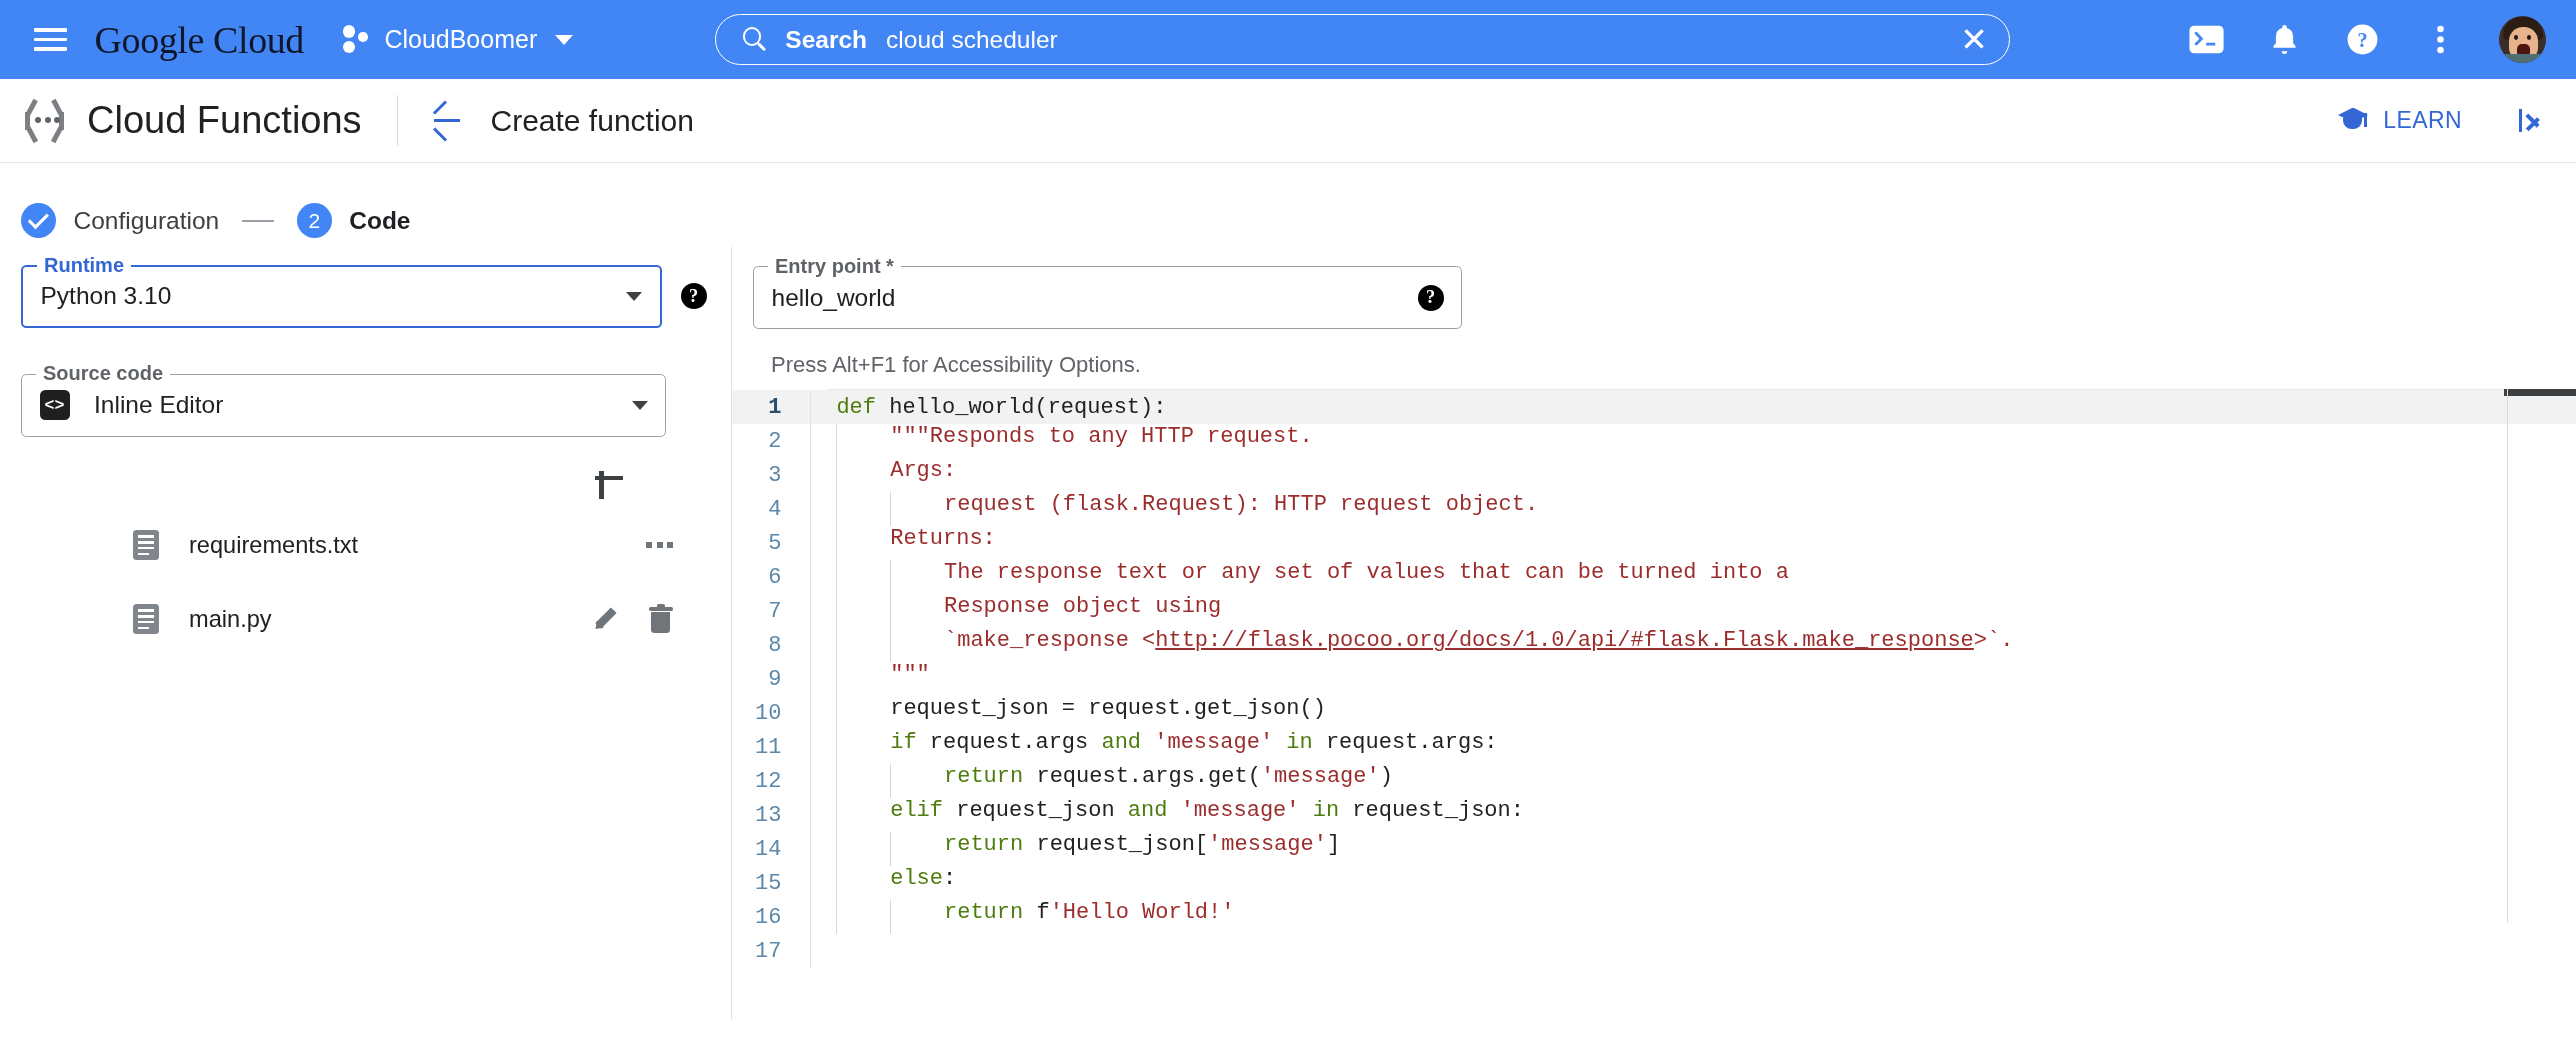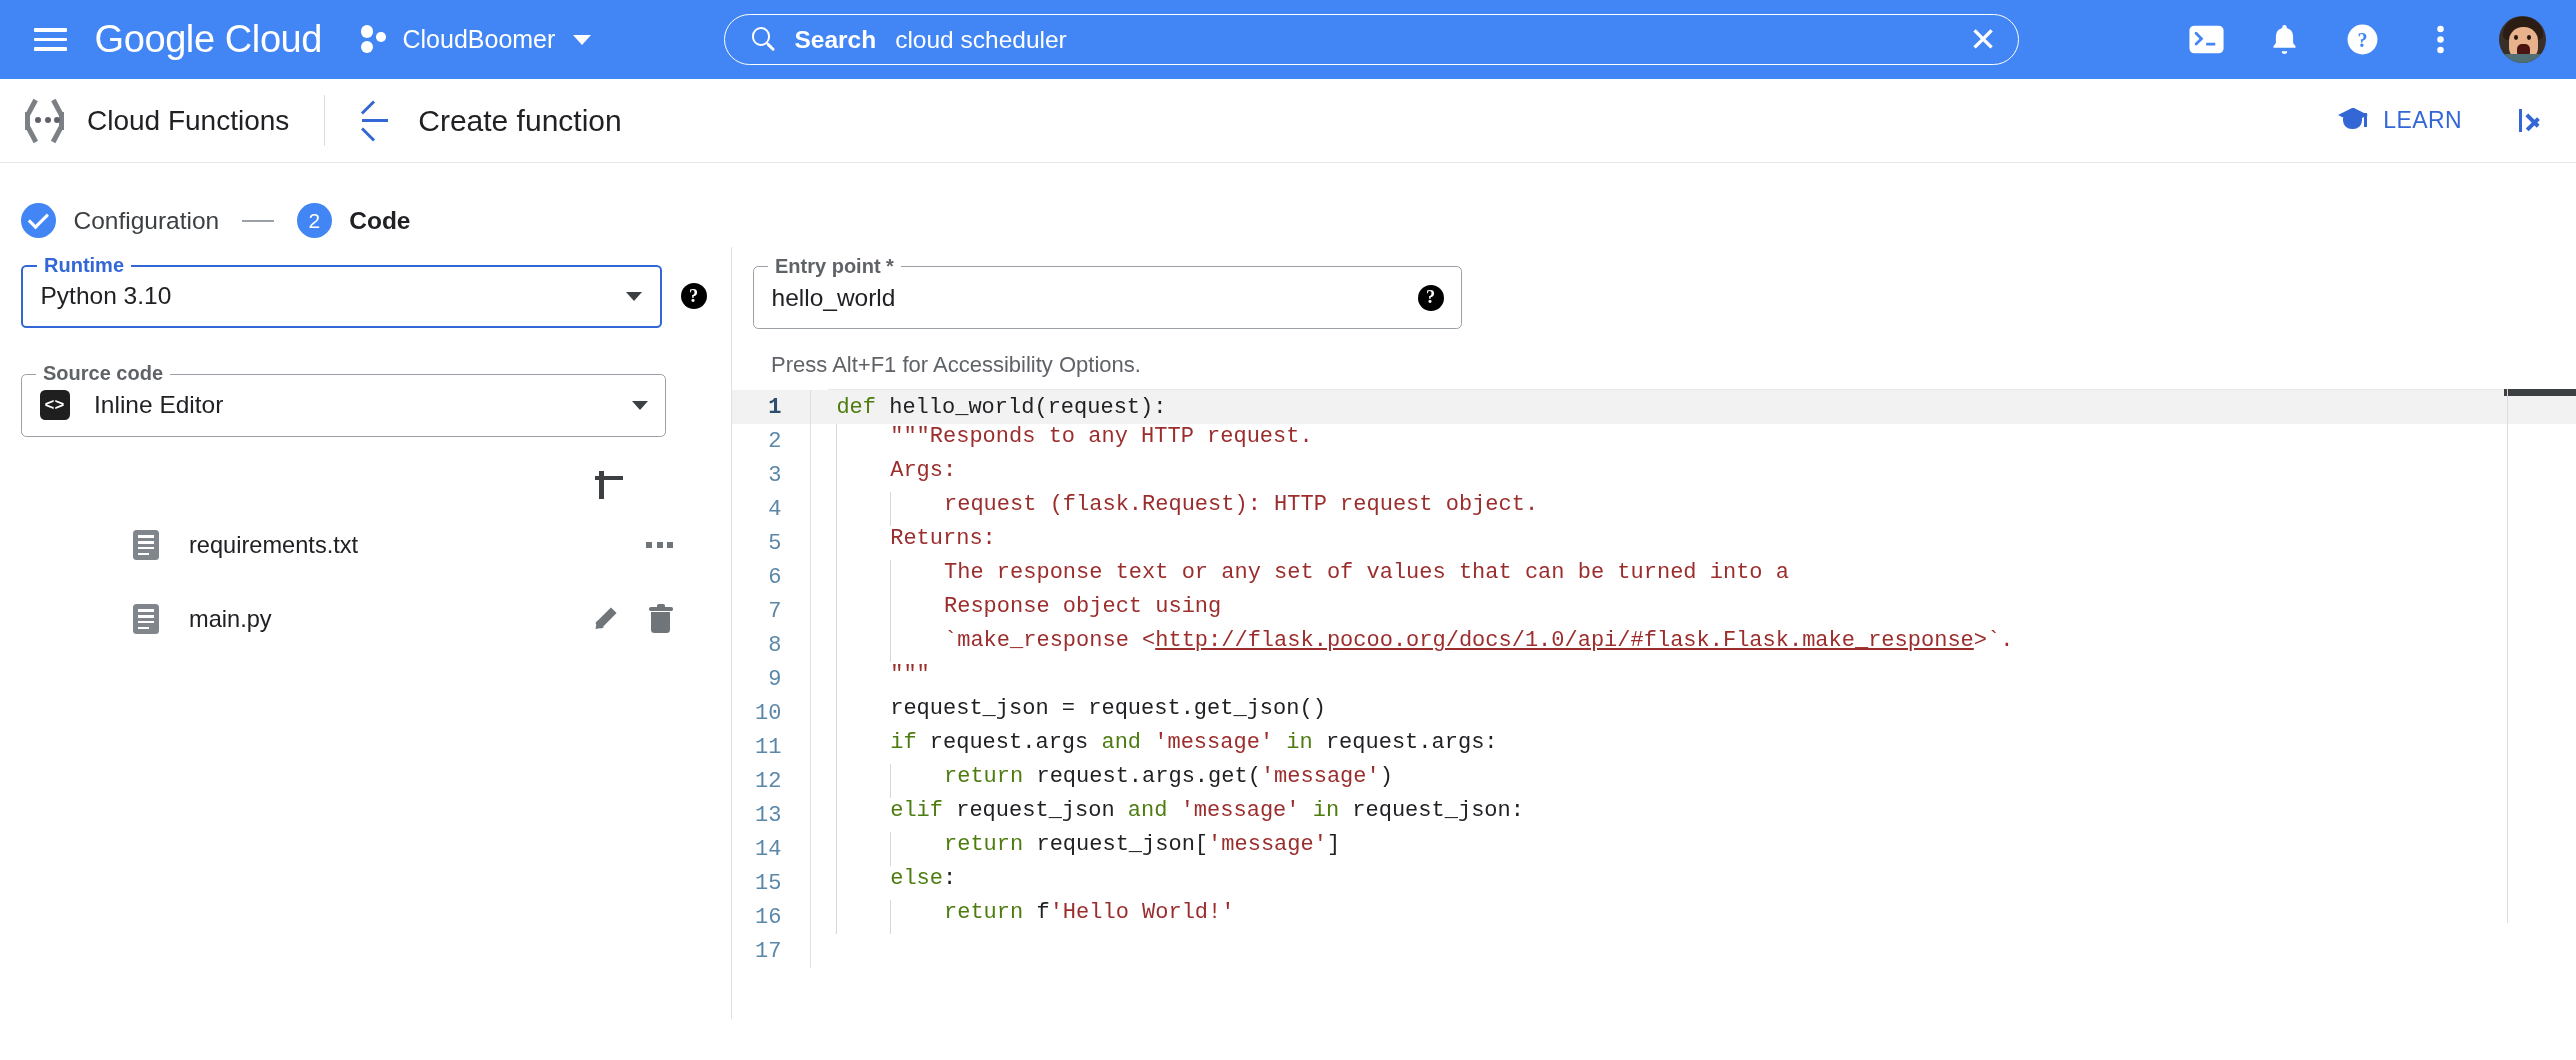--- a/index.html
+++ b/index.html
@@ -13,22 +13,22 @@
   
   .topbar {
     height: 79px; background: #4285f4;
     display: flex; align-items: center;
     padding: 0 30px;
   }
   .hamburger { width: 40px; height: 33px; display: flex; flex-direction: column;
     justify-content: space-between; cursor: pointer; padding: 5.3px 3.5px; }
   .hamburger i { display: block; height: 3.5px; background: #fff; border-radius: 0.9px; }
 
-  .brand { color: #ffffff; font-size: 38px; letter-spacing: -0.4px; margin-left: 24.5px;
-    white-space: nowrap; font-family: Liberation Sans, sans-serif; }
+  .brand { color: #0f172a; font-size: 38px; letter-spacing: -0.4px; margin-left: 24.5px;
+    white-space: nowrap; font-family: Liberation Serif, serif; }
 
   .proj-chip { display: flex; align-items: center; margin-left: 39px; cursor: pointer; }
   .proj-logo { width: 30px; height: 30px; position: relative; flex: none; }
   .proj-logo .d1 { position:absolute; width:12.3px; height:12.3px; border-radius:50%;
     background:#fff; left:0; top:0.9px; }
   .proj-logo .d2 { position:absolute; width:12.3px; height:12.3px; border-radius:50%;
     background:#fff; left:0; top:16.6px; }
   .proj-logo .d3 { position:absolute; width:9.6px; height:9.6px; border-radius:50%;
     background:#fff; left:15px; top:7.9px; }
   .proj-name { color:#fff; font-size: 25px; margin-left: 11.4px; white-space: nowrap; }
@@ -79,21 +79,21 @@
   .cf-icon .br { position:absolute; top:0; width:13px; height:47px; }
   .cf-icon .brl { left: 1.8px; }
   .cf-icon .brr { left: 32px; transform: scaleX(-1); }
   .cf-icon .brseg { position:absolute; background:#7c8085; width:5.3px; height:17.5px; }
   .cf-icon .s1 { top:1.8px; left:6.1px; transform: rotate(28deg); }
   .cf-icon .s2 { top:28px; left:6.1px; transform: rotate(-28deg); }
   .cf-icon .s3 { top:15px; left:1.8px; width:5.3px; height:18.4px; transform:none; }
   .cf-dots { position:absolute; left:14px; top:20px; display:flex; gap:3.5px; }
   .cf-dots i { width:6.1px; height:6.1px; border-radius:50%; background:#5f6368; display:block; }
 
-  .cf-title { font-size: 28px; color:#202124; margin-left: 19px; white-space:nowrap; }
+  .cf-title { font-size: 38px; color:#202124; margin-left: 19px; white-space:nowrap; }
   .vdivider { width:0.9px; height:51px; background:#dadce0; margin: 0 30px 0 35px; }
   .backarrow { width:40px; height:40px; position:relative; cursor:pointer; flex:none; }
   .backarrow .shaft { position:absolute; left:7px; top:18.4px; width:26px; height:3.1px;
     background:#3367d6; }
   .backarrow .h1 { position:absolute; left:7px; top:11.4px; width:16.6px; height:3.1px;
     background:#3367d6; transform: rotate(-45deg); transform-origin: left center; }
   .backarrow .h2 { position:absolute; left:7px; top:26px; width:16.6px; height:3.1px;
     background:#3367d6; transform: rotate(45deg); transform-origin: left center; }
   .page-title { font-size:30px; color:#202124; margin-left: 23px; white-space:nowrap; }
 

